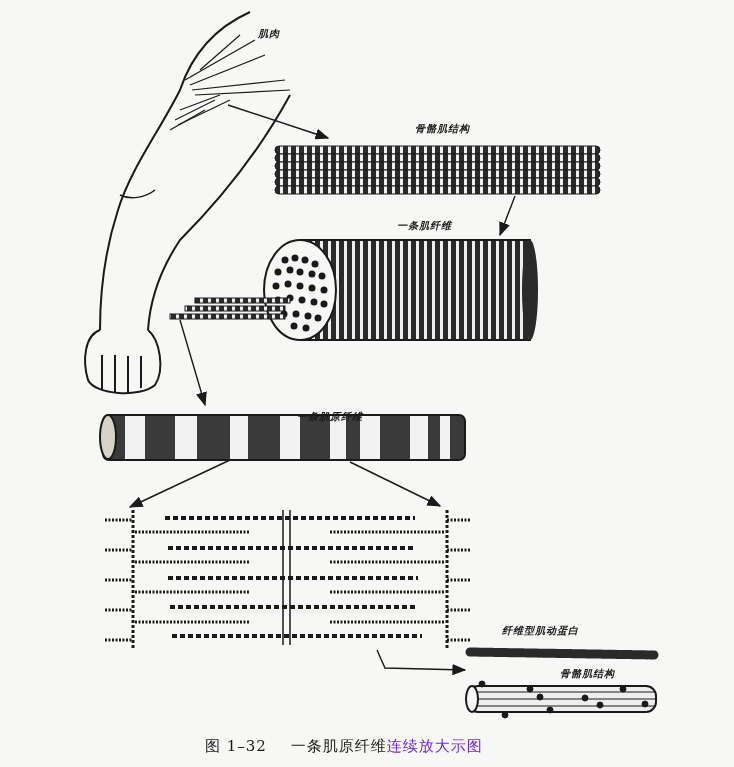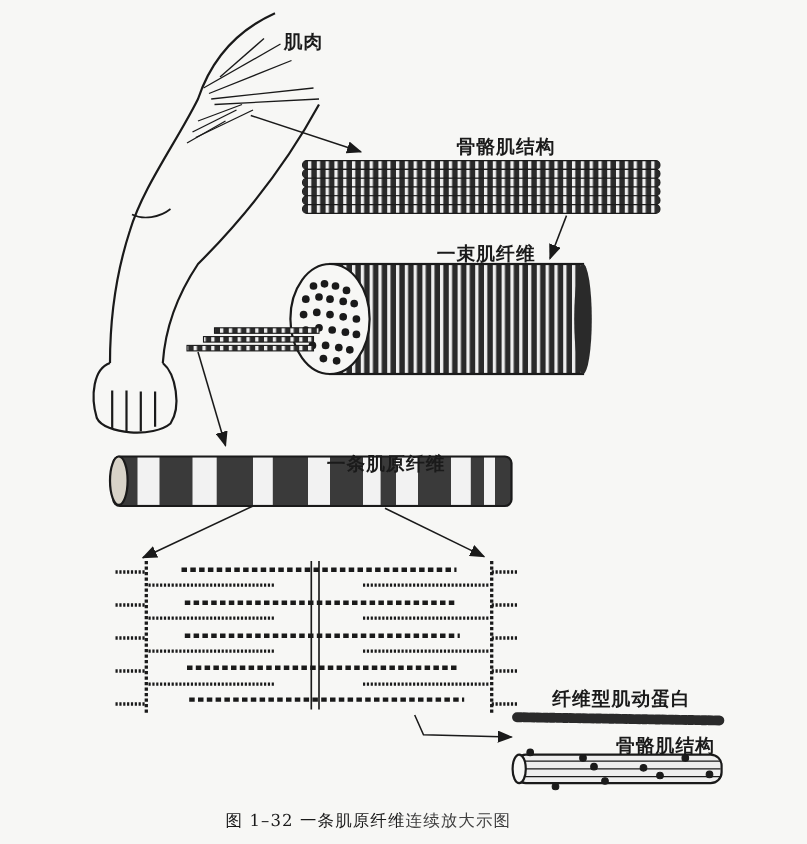--- a/index.html
+++ b/index.html
@@ -1,20 +1,20 @@
 <!DOCTYPE html>
 <html><head>
 <meta charset="utf-8">
 <style>
   html,body{margin:0;padding:0;}
   body{width:734px;height:767px;background:#f7f7f5;position:relative;overflow:hidden;font-family:"DejaVu Serif",serif;color:#1a1a1a;}
-  .label{position:absolute;font-size:17px;font-weight:bold;letter-spacing:1px;white-space:nowrap;}
+  .label{position:absolute;font-size:10px;font-weight:bold;letter-spacing:1px;white-space:nowrap;font-style:italic;}
   .caption{position:absolute;left:205px;top:737px;font-size:15px;letter-spacing:1px;white-space:nowrap;}
-  .caption .num{}
-  .caption .fade{color:#404040;}
+  .caption .num{margin-right:18px;}
+  .caption .fade{color:#6d28d9;}
   svg{position:absolute;left:0;top:0;}
 </style>
 </head>
 <body>
 
 <svg width="734" height="767" viewBox="0 0 734 767">
   <defs>
     <marker id="ah" markerWidth="10" markerHeight="8" refX="9" refY="4" orient="auto">
       <path d="M0,0 L10,4 L0,8 z" fill="#1a1a1a"></path>
     </marker>
@@ -169,21 +169,21 @@
         <circle cx="585" cy="698" r="3"></circle>
       <circle cx="623" cy="689" r="3"></circle>
         <circle cx="600" cy="705" r="3"></circle>
         <circle cx="645" cy="704" r="3"></circle>
     </g>
   </g>
 </svg>
 
 <div class="label" style="left:258px;top:27px;">肌肉</div>
 <div class="label" style="left:415px;top:122px;">骨骼肌结构</div>
-<div class="label" style="left:397px;top:219px;">一束肌纤维</div>
+<div class="label" style="left:397px;top:219px;">一条肌纤维</div>
 <div class="label" style="left:297px;top:392px;margin-top:18px;">一条肌原纤维</div>
 <div class="label" style="left:502px;top:624px;">纤维型肌动蛋白</div>
 <div class="label" style="left:560px;top:667px;">骨骼肌结构</div>
 
 <div class="caption">
   <span class="num">图 1–32</span>
   <span>一条肌原纤维</span><span class="fade">连续放大示图</span>
 </div>
 
 </body></html>

